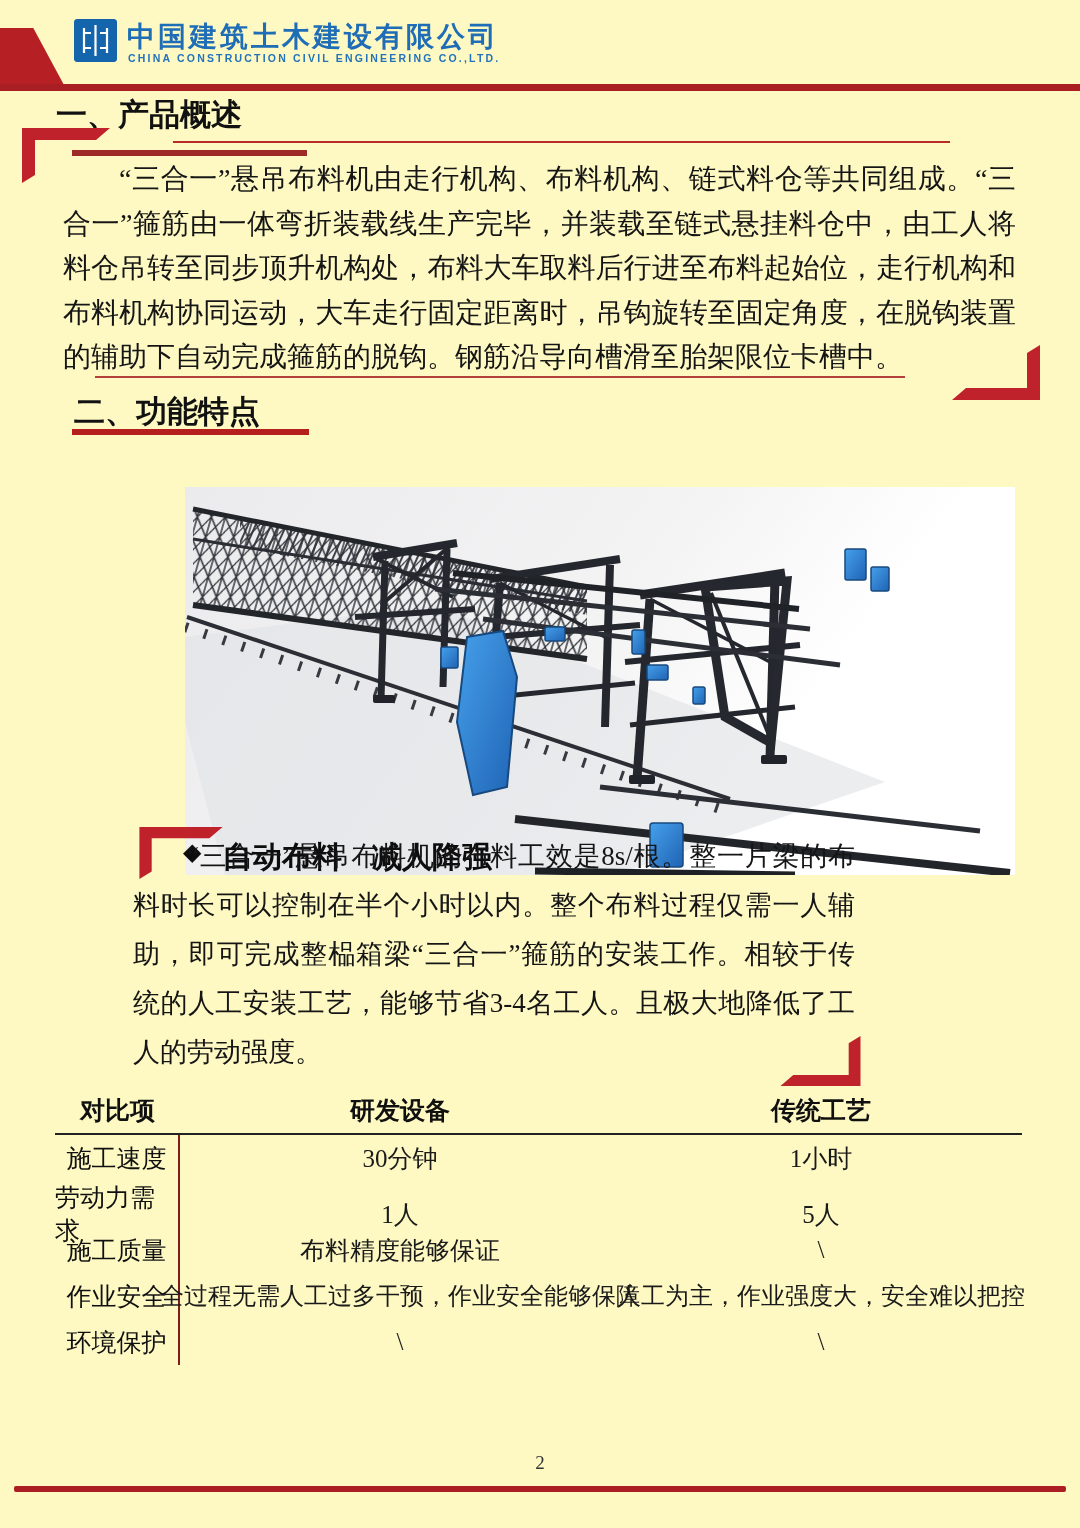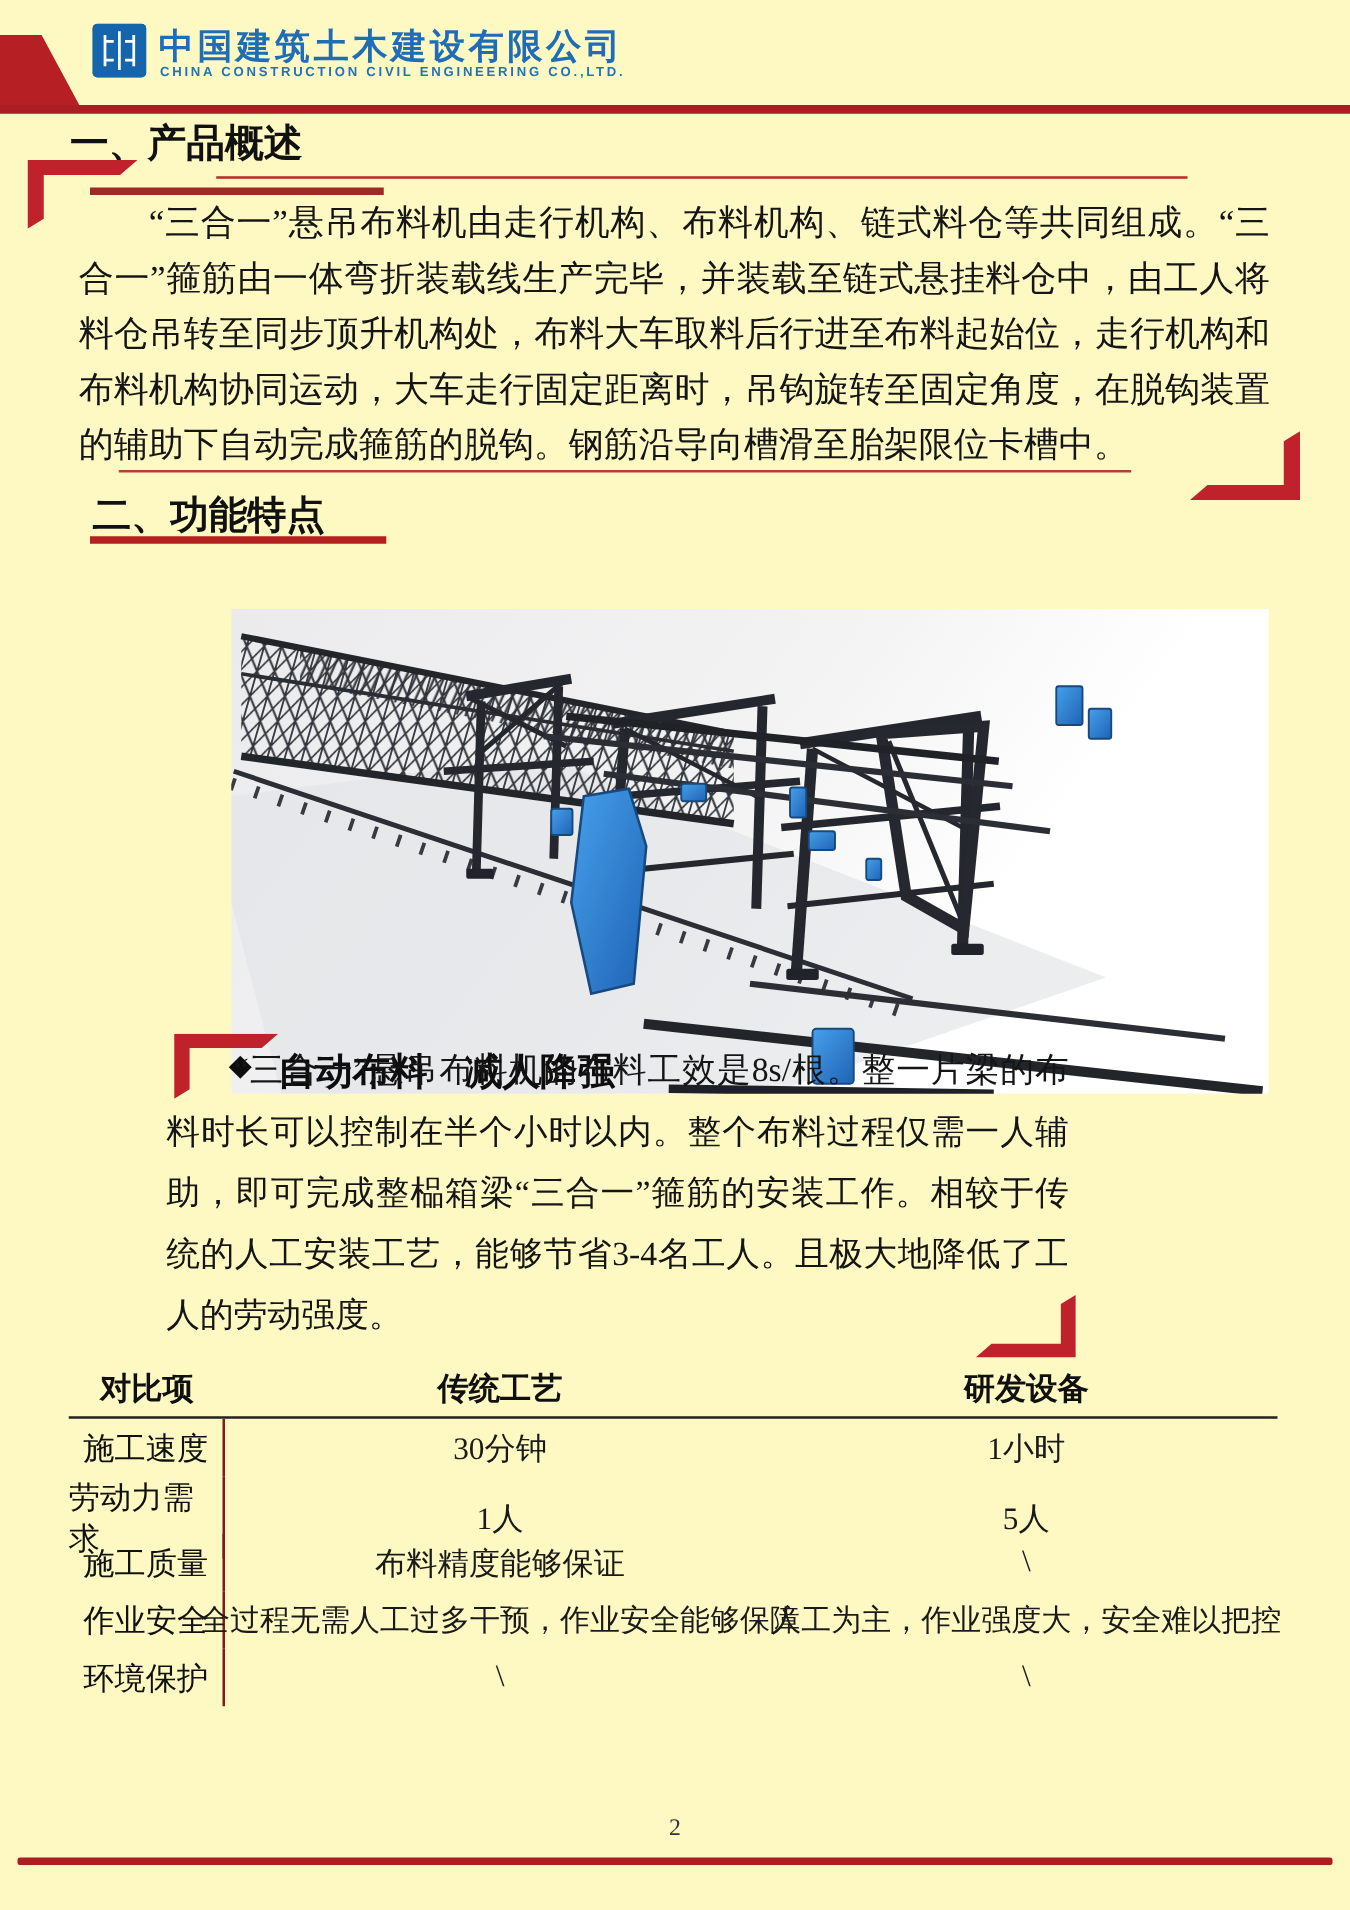--- a/index.html
+++ b/index.html
@@ -196,22 +196,22 @@
   <div class="abs diamond-bullet">◆</div>
   <div class="abs feature-heading">自动布料　减人降强</div>
   <div class="abs body-para feature-para">“三合一”悬吊布料机的布料工效是8s/根。整一片梁的布料时长可以控制在半个小时以内。整个布料过程仅需一人辅助，即可完成整榀箱梁“三合一”箍筋的安装工作。相较于传统的人工安装工艺，能够节省3-4名工人。且极大地降低了工人的劳动强度。</div>
   <svg class="abs bracket" style="left:768px;top:1036px;" width="105" height="50" viewBox="0 0 88 55">
     <polygon points="88,55 0,55 14,43 75,43 75,8 88,0" fill="#bf222b"></polygon>
   </svg>
 
   <div class="abs cmp-table">
     <div class="t-head">
       <div class="th c1">对比项</div>
+      <div class="th c2">研发设备</div>
       <div class="th c3">传统工艺</div>
-      <div class="th c2">研发设备</div>
     </div>
     <div class="t-row">
       <div class="td c1">施工速度</div>
       <div class="td c2">30分钟</div>
       <div class="td c3">1小时</div>
     </div>
     <div class="t-row">
       <div class="td c1">劳动力需求</div>
       <div class="td c2">1人</div>
       <div class="td c3">5人</div>

